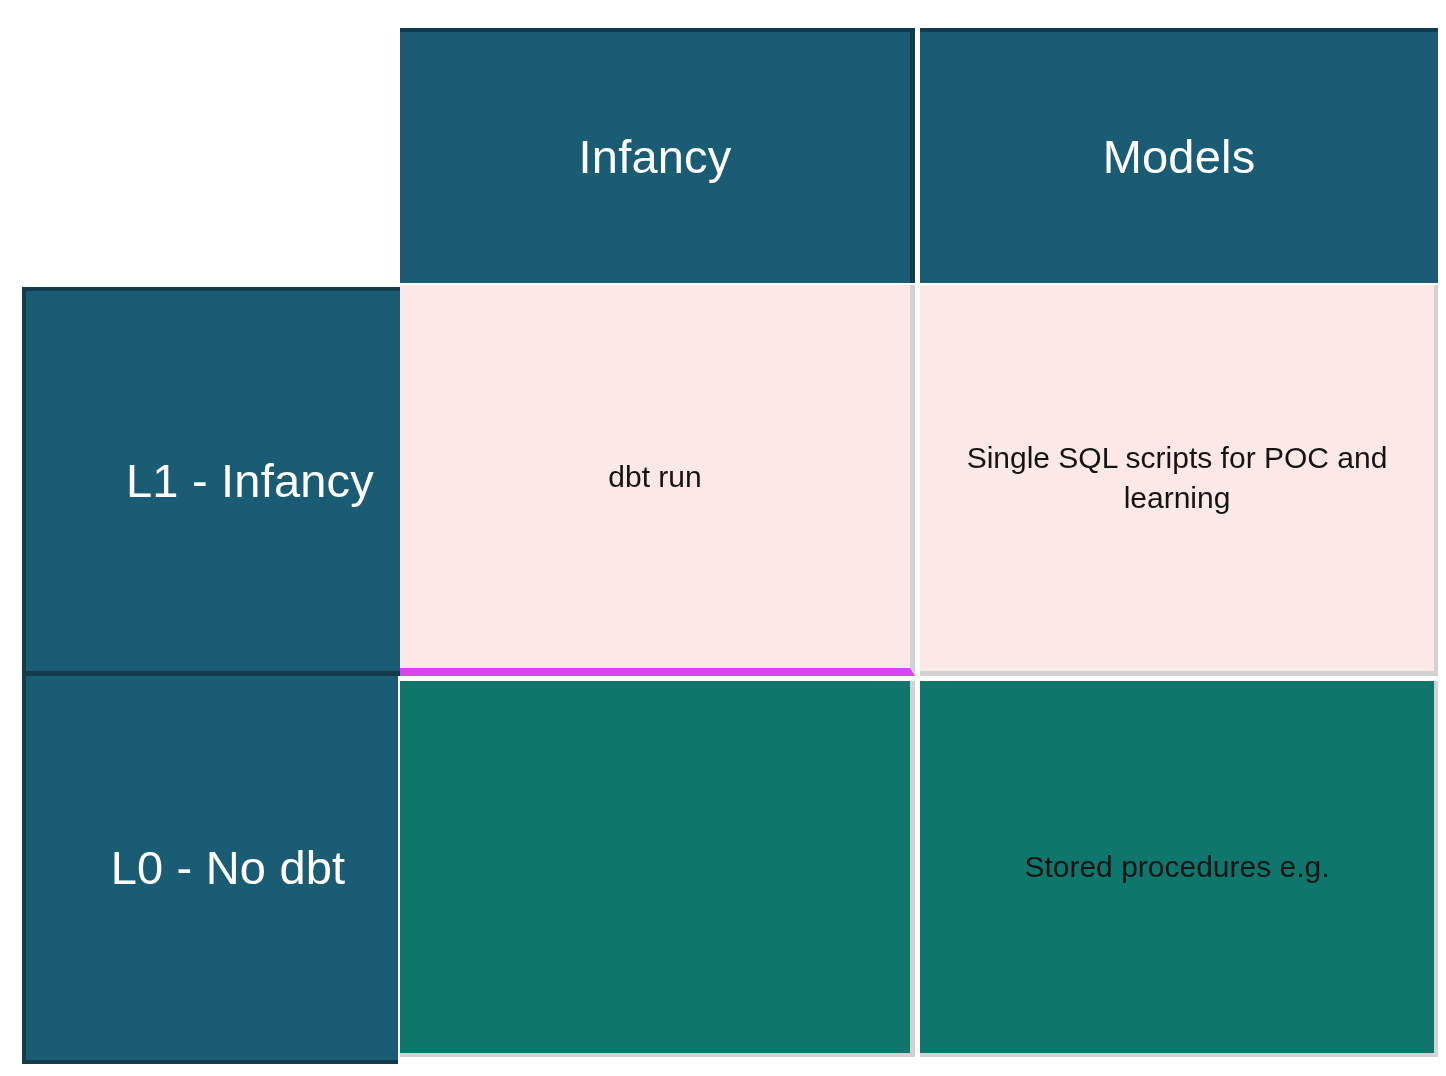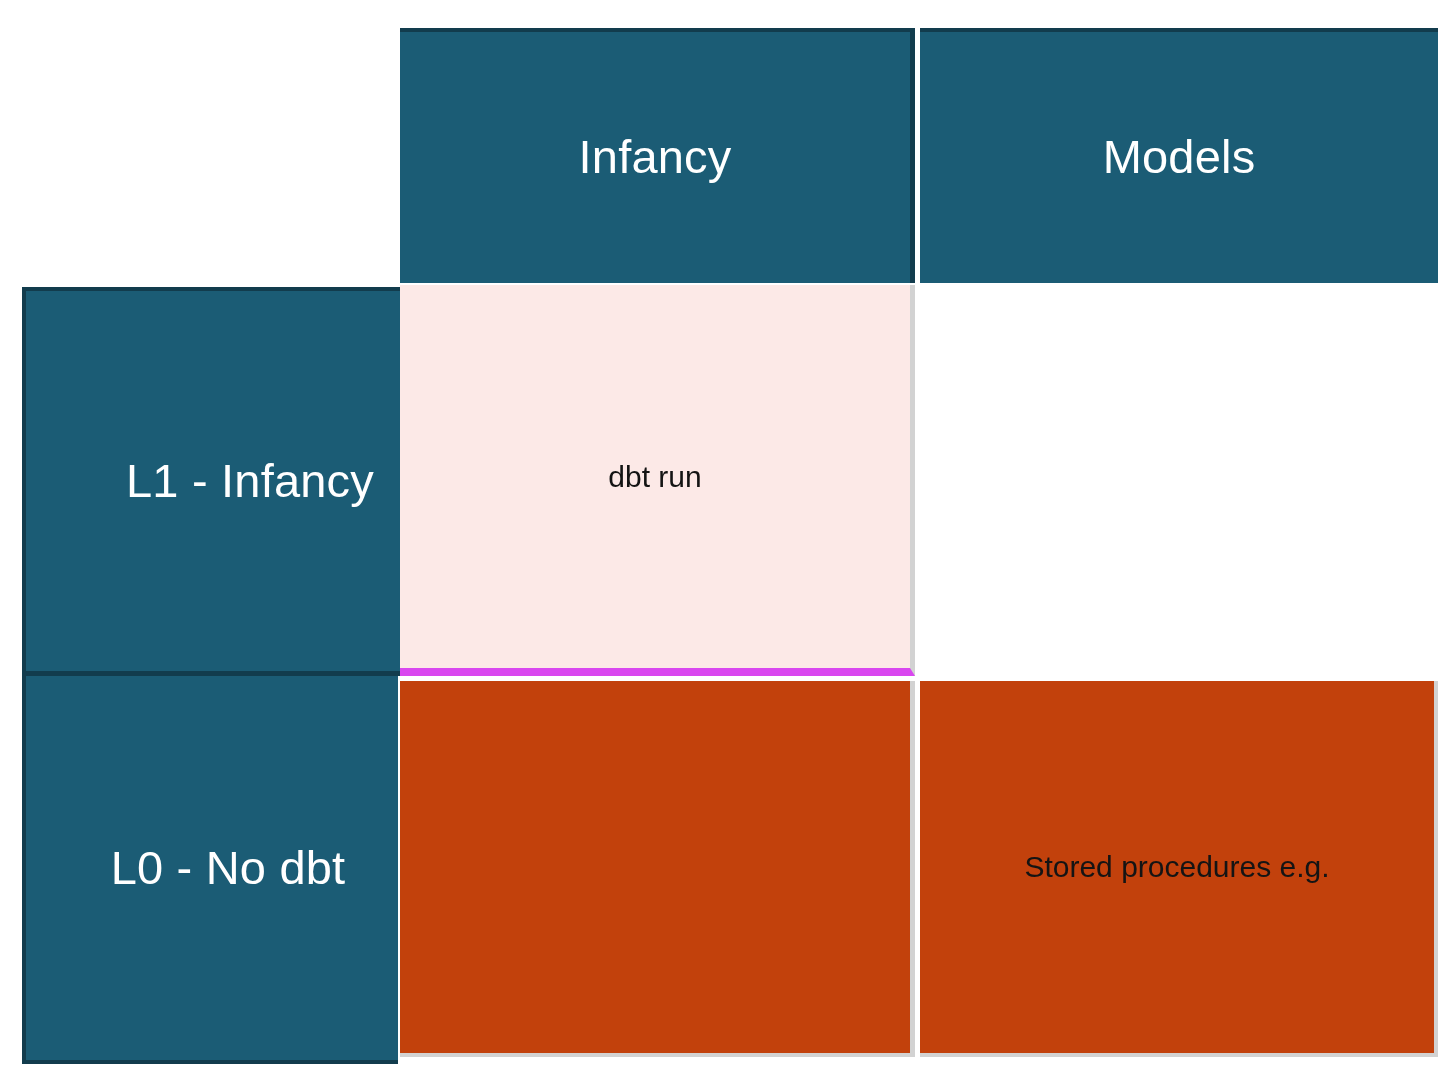--- a/index.html
+++ b/index.html
@@ -81,21 +81,21 @@
   }
 
   
   .body-cell {
     font-size: 30px;
     color: #141414;
     line-height: 1.32;
     padding: 0 26px;
   }
   .row-l1 { background: #fce9e7; }
-  .row-l0 { background: #c2410c; }
+  .row-l0 { background: #0f766e; }
 
   #cell-l1-commands {
     left: 400px;
     top: 285px;
     width: 515px;
     height: 391px;
     border-right: 5px solid #d2d2d2;
     border-bottom: 8px solid #d946ef;
   }
   #cell-l1-models {
@@ -154,20 +154,23 @@
   </div>
 
   <div class="cell hdr" id="row-head-l0">
     <span class="cell-text">L0 - No dbt</span>
   </div>
 
   <div class="cell body-cell row-l1" id="cell-l1-commands">
     <span class="cell-text">dbt run</span>
   </div>
 
+  <div class="cell body-cell row-l1" id="cell-l1-models">
+    <span class="cell-text">Single SQL scripts for POC and learning</span>
+  </div>
 
   <div class="cell body-cell row-l0" id="cell-l0-commands">
     <span class="cell-text"></span>
   </div>
 
   <div class="cell body-cell row-l0" id="cell-l0-models">
     <span class="cell-text">Stored procedures e.g.</span>
   </div>
 
 </div>

